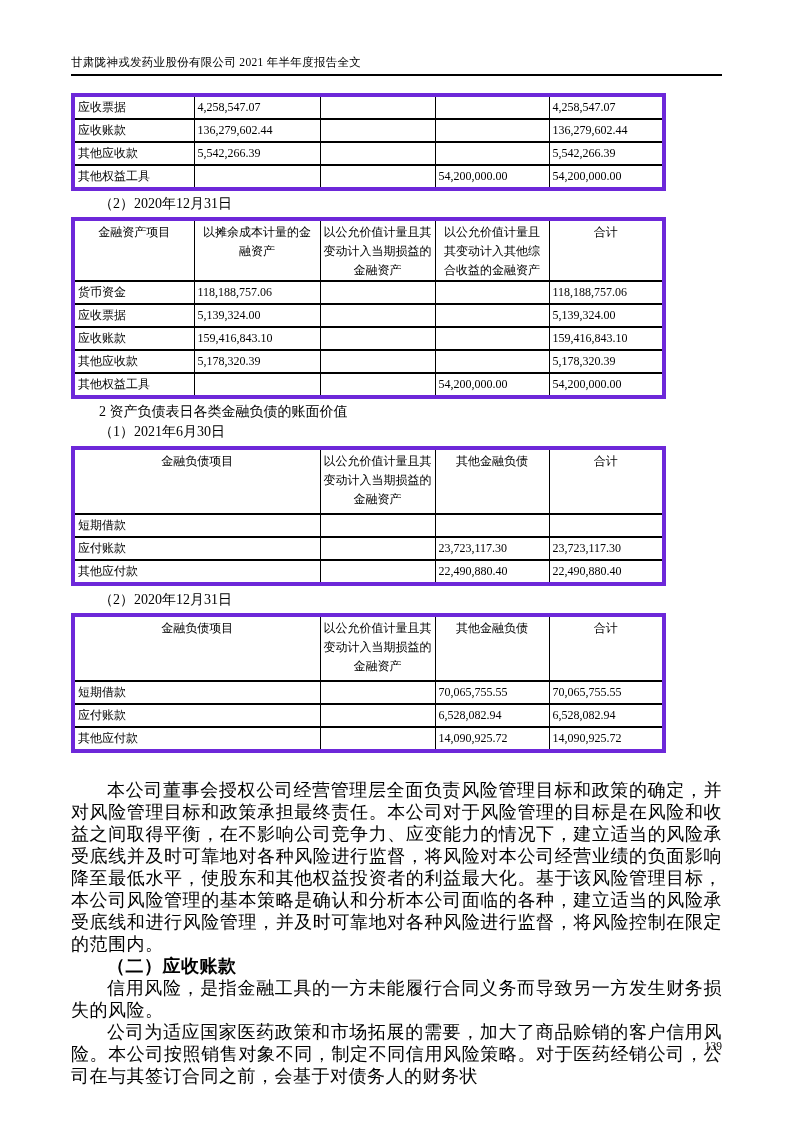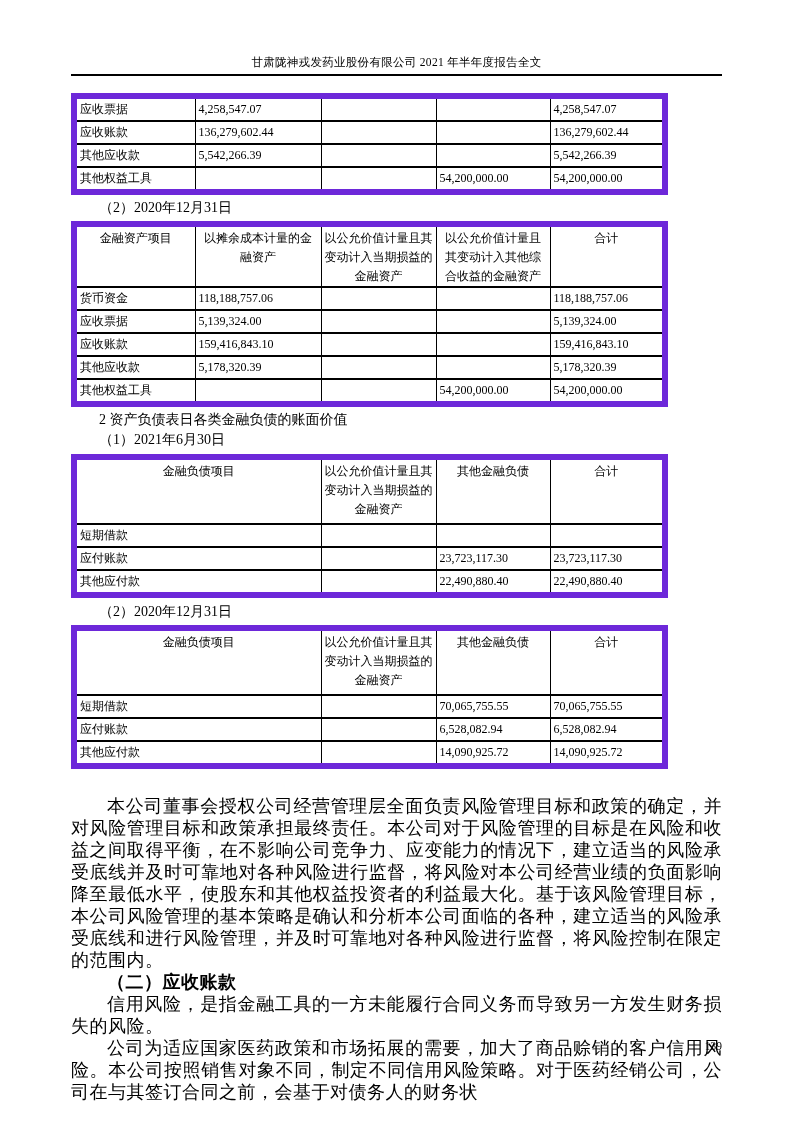--- a/index.html
+++ b/index.html
@@ -6,38 +6,38 @@
   .page{
     position:relative;
     width:793px;height:1122px;
     background:#ffffff;
     font-family:"Liberation Serif","DejaVu Serif",serif;
     color:#000;
     overflow:hidden;
   }
   .doc-header{
     position:absolute;top:55px;left:71px;width:651px;
-    text-align:center;font-size:11.5px;letter-spacing:.3px;white-space:nowrap;
+    text-align:left;font-size:11.5px;letter-spacing:.3px;white-space:nowrap;
   }
   .header-rule{
     position:absolute;top:74px;left:71px;width:651px;
     border-top:2px solid #000;height:0;
   }
   .content{position:absolute;top:93px;left:71px;width:651px;}
 
   table.fin{
     border-collapse:collapse;width:591px;table-layout:fixed;
     font-size:12px;
   }
   table.fin td,table.fin th{
     border-left:1px solid #000;border-right:1px solid #000;
     border-top:2px solid #000;border-bottom:2px solid #000;
     padding:0 3px;overflow:hidden;
   }
-  table.fin{border:6px solid #6d28d9;}
+  table.fin{border:4px solid #6d28d9;}
   table.fin th{
     font-weight:normal;text-align:center;vertical-align:top;
     line-height:19px;padding-top:2px;
   }
   table.fin td{height:21px;vertical-align:middle;}
   td.lbl{text-align:left;}
   td.num{text-align:left;font-variant-numeric:tabular-nums;}
   .th-asset{height:57px;}
   .th-liab{height:61px;}
 

